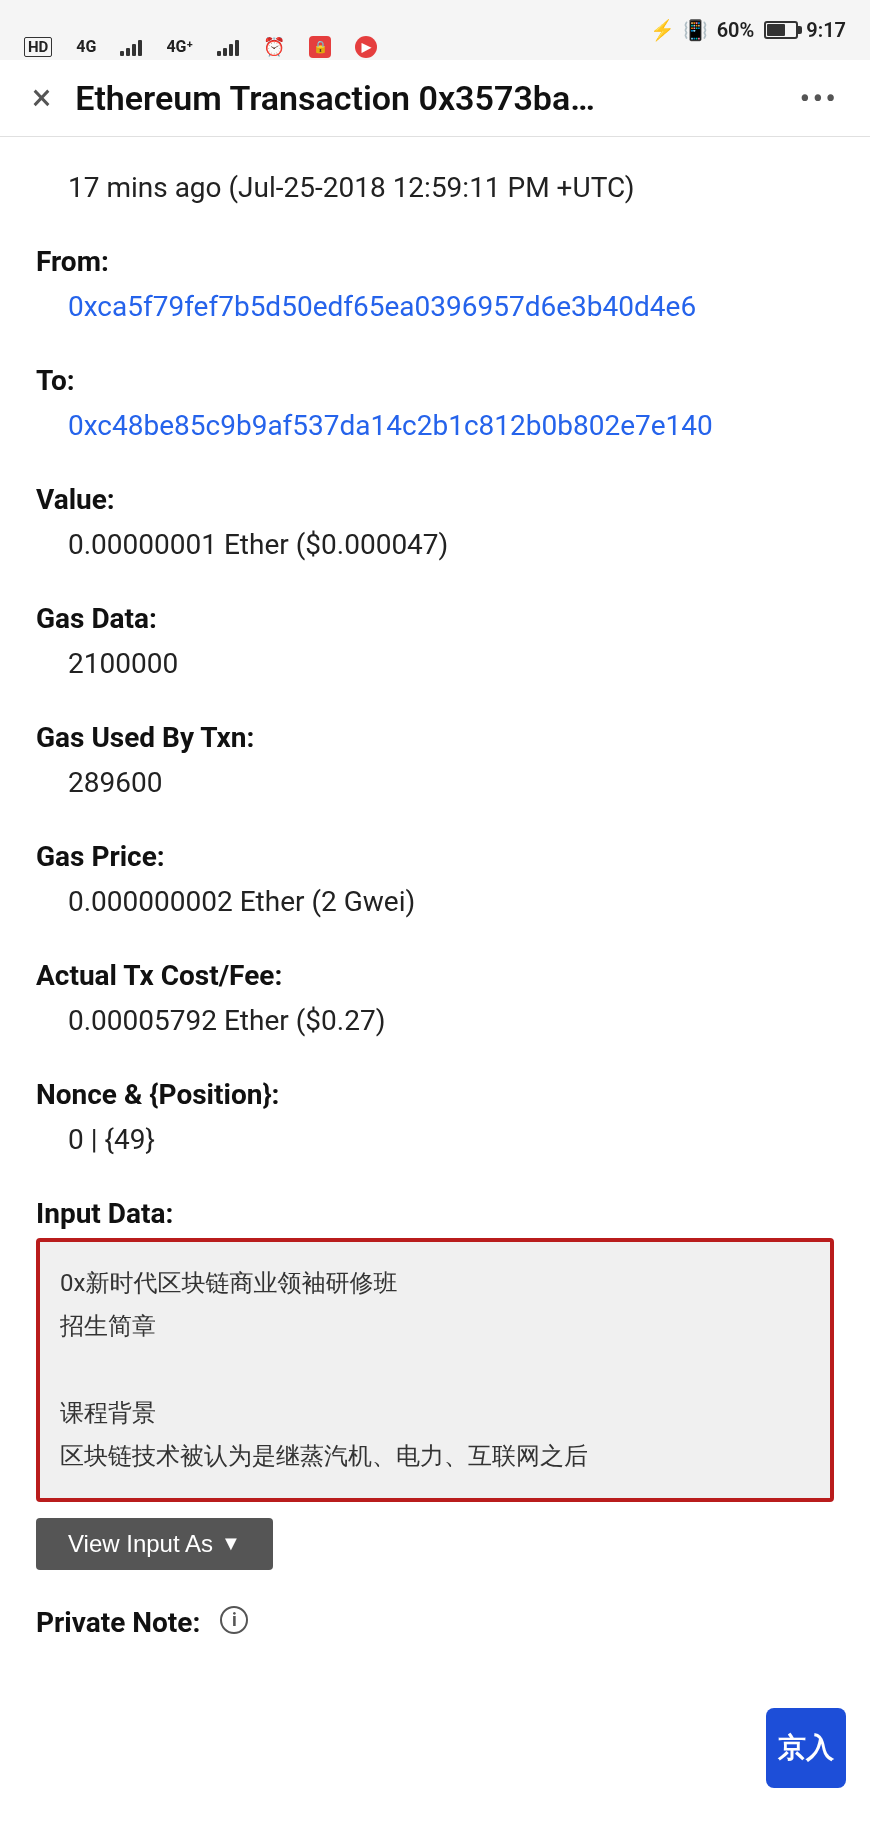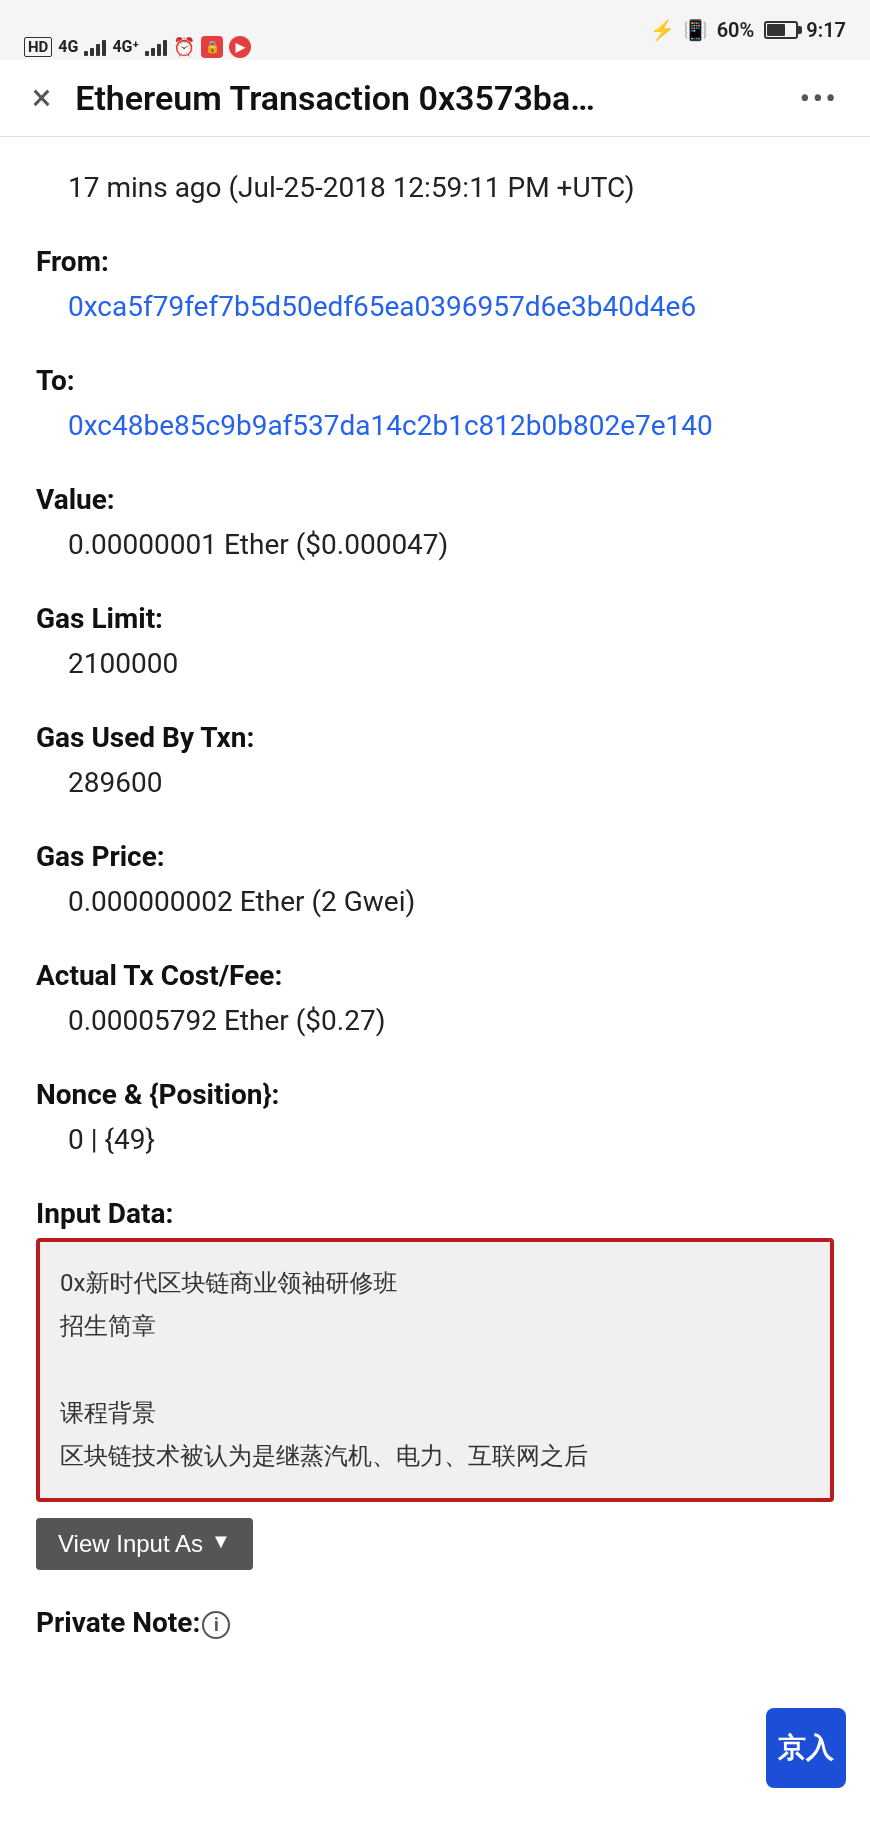--- a/index.html
+++ b/index.html
@@ -24,21 +24,21 @@
       display: flex;
       align-items: center;
       justify-content: space-between;
       padding: 12px 24px;
       height: 60px;
     }
 
     .status-left {
       display: flex;
       align-items: center;
-      gap: 6px;
+      gap: 24px;
       font-size: 20px;
       font-weight: 600;
       margin-top: 33px;
     }
 
     .status-right {
       display: flex;
       align-items: center;
       gap: 8px;
       font-size: 20px;
@@ -152,25 +152,26 @@
       line-height: 1.8;
       word-break: break-all;
       min-height: 200px;
       margin-bottom: 16px;
       overflow: hidden;
     }
 
     
     .view-input-btn {
       display: inline-flex;
+      align-items: center;
       background: #555;
       color: #fff;
       border: none;
       border-radius: 4px;
-      padding: 12px 22px;
+      padding: 12px 32px;
       font-size: 24px;
       cursor: pointer;
       gap: 8px;
     }
 
     .view-input-btn .arrow {
       font-size: 20px;
     }
 
     
@@ -187,22 +188,22 @@
       align-items: center;
       justify-content: center;
       font-size: 28px;
       font-weight: 700;
     }
 
     
     .private-note-section {
       margin-top: 20px;
       display: flex;
-      align-items: flex-end;
-      gap: 2px;
+      align-items: flex-start;
+      gap: 20px;
     }
 
     .private-note-label {
       font-weight: 700;
       font-size: 28px;
       color: #111;
     }
 
     .info-icon {
       display: inline-flex;
@@ -331,21 +332,21 @@
     <div class="field-label">To:</div>
     <div class="field-value link">0xc48be85c9b9af537da14c2b1c812b0b802e7e140</div>
   </div>
 
   <div class="field-block">
     <div class="field-label">Value:</div>
     <div class="field-value">0.00000001 Ether ($0.000047)</div>
   </div>
 
   <div class="field-block">
-    <div class="field-label">Gas Limit:</div>
+    <div class="field-label">Gas Data:</div>
     <div class="field-value">2100000</div>
   </div>
 
   <div class="field-block">
     <div class="field-label">Gas Used By Txn:</div>
     <div class="field-value">289600</div>
   </div>
 
   <div class="field-block">
     <div class="field-label">Gas Price:</div>

